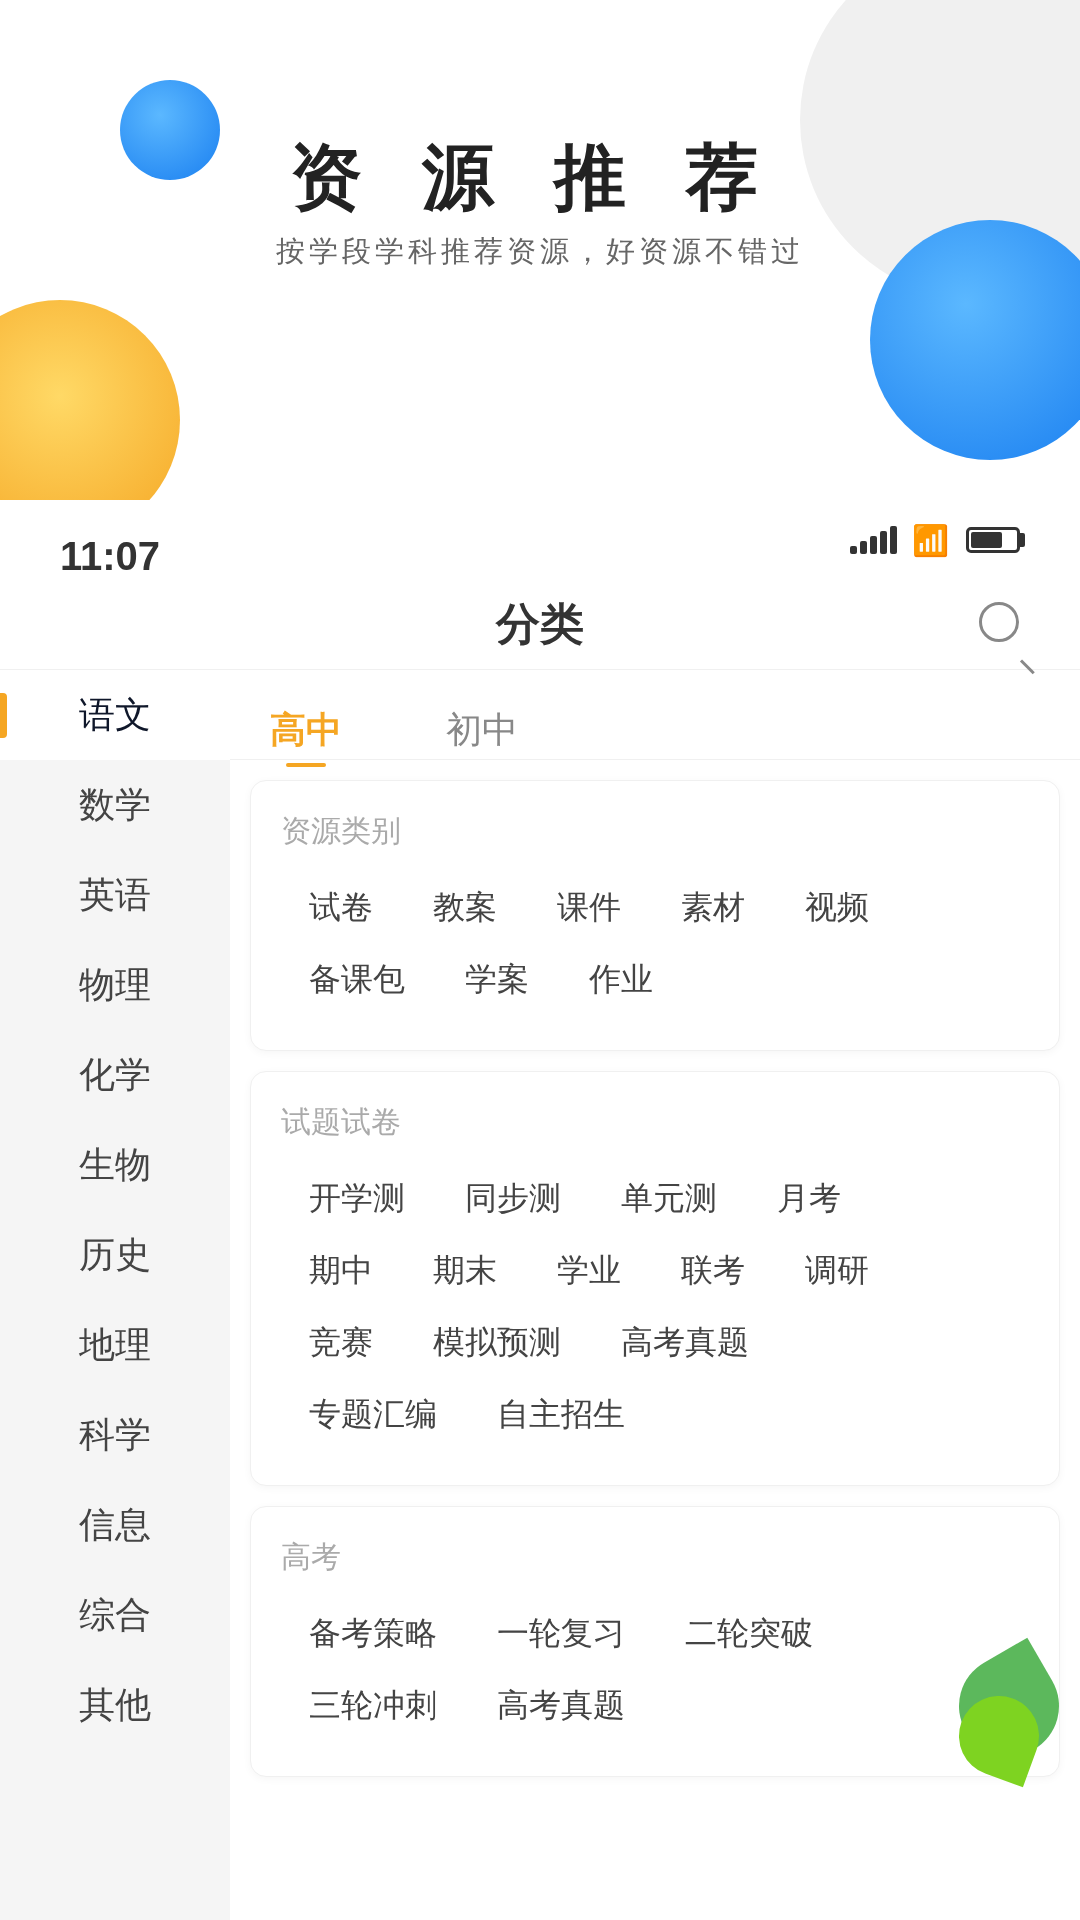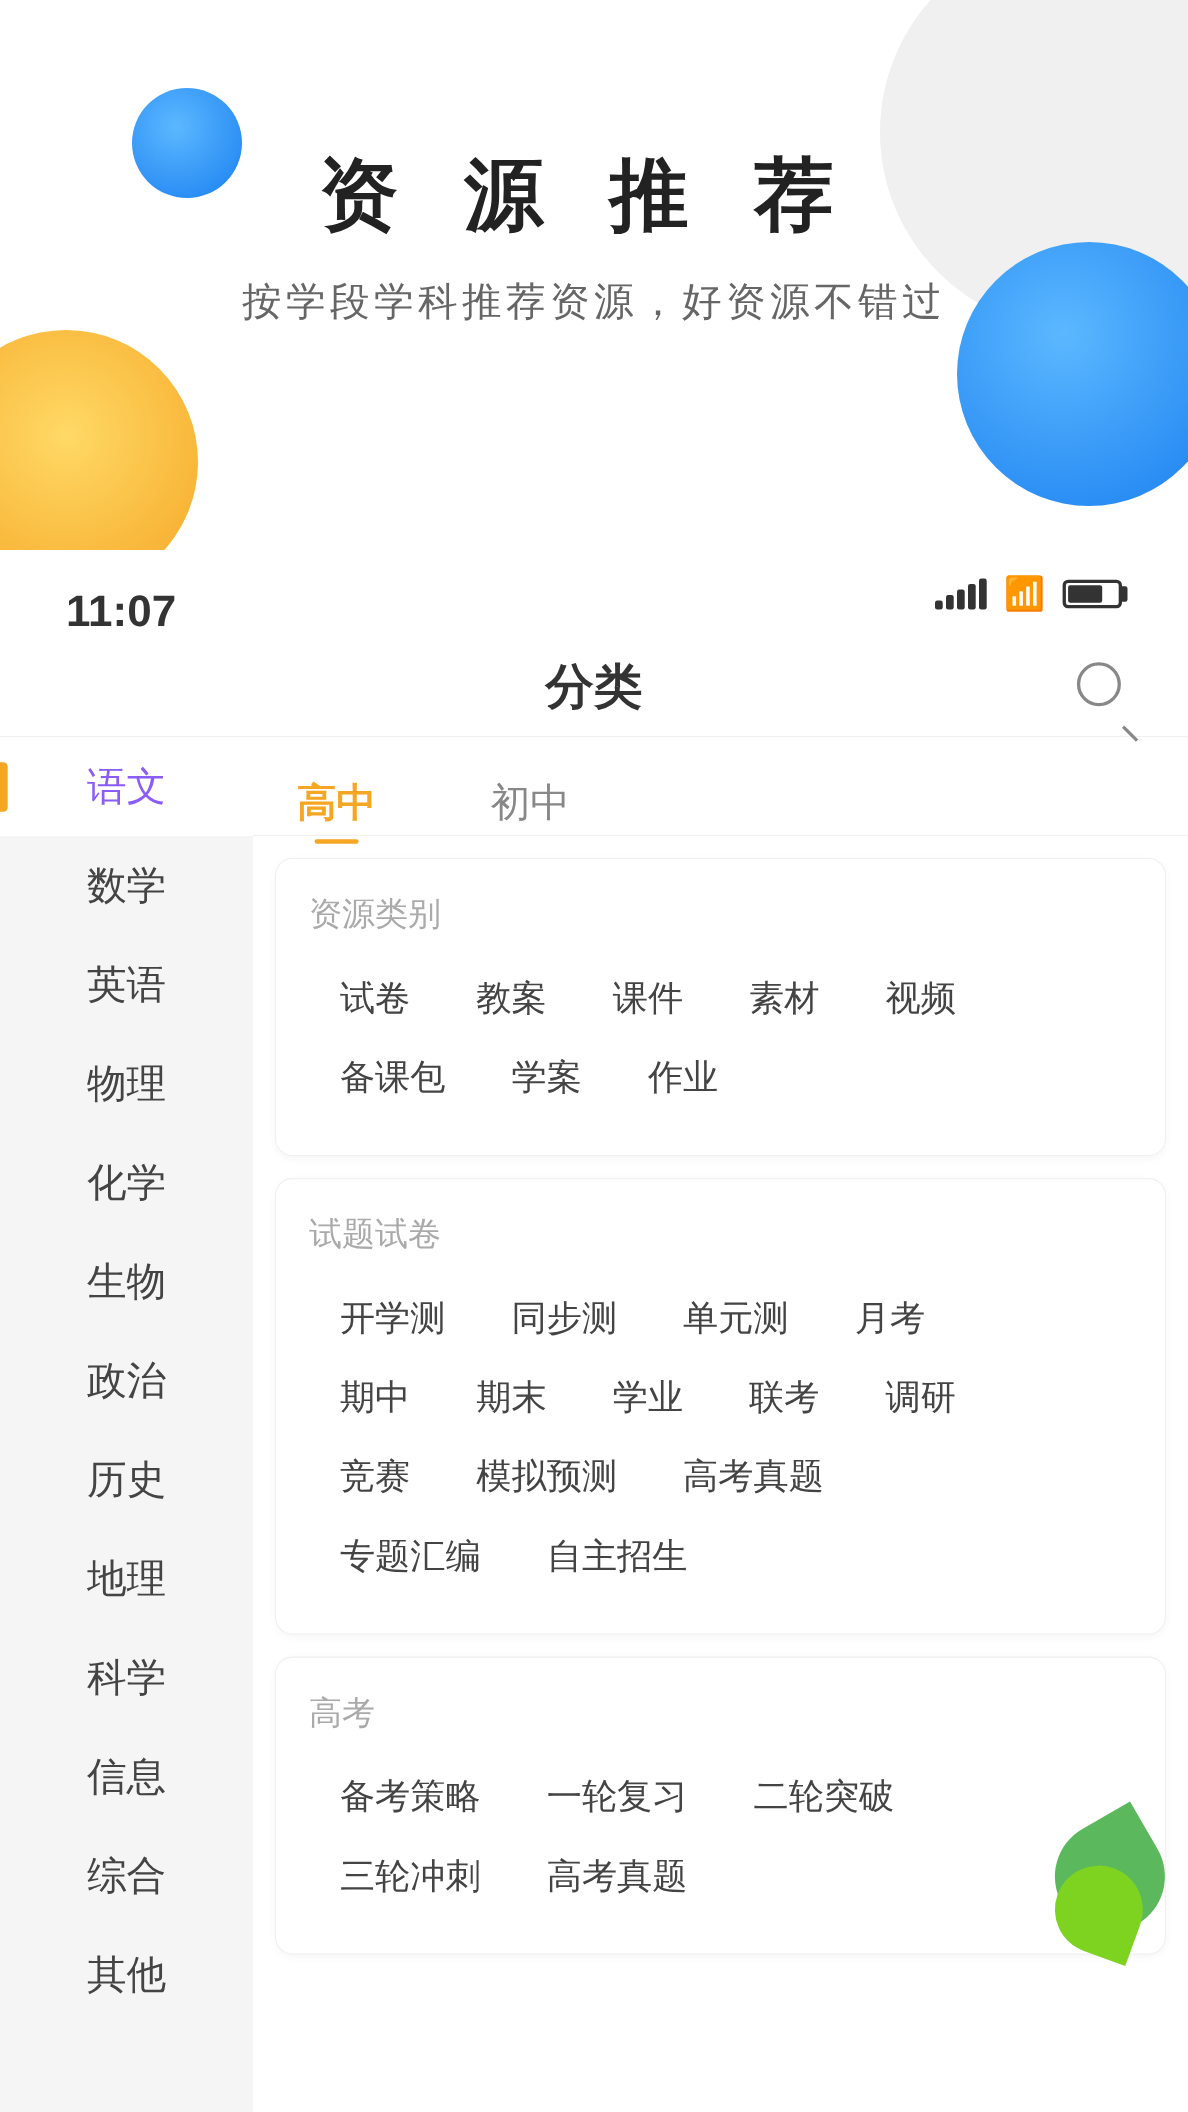--- a/index.html
+++ b/index.html
@@ -70,25 +70,25 @@
       right: 12px;
       text-align: center;
       font-size: 72px;
       font-weight: 700;
       color: #222;
       letter-spacing: 20px;
     }
 
     .hero-subtitle {
       position: absolute;
-      top: 250px;
+      top: 232px;
       left: 0;
       right: 0;
       text-align: center;
-      font-size: 36px;
+      font-size: 29px;
       color: #666;
       letter-spacing: 4px;
     }
 
     
     .app-container {
       width: 100%;
       background: #fff;
       min-height: 1420px;
       position: relative;
@@ -233,21 +233,21 @@
       align-items: center;
       justify-content: center;
       font-size: 36px;
       color: #444;
       cursor: pointer;
       position: relative;
     }
 
     .sidebar-item.active {
       background: #fff;
-      color: #8b5cf6;
+      color: #0f172a;
       font-weight: 500;
     }
 
     .sidebar-item.active::before {
       content: '';
       position: absolute;
       left: 0;
       top: 25%;
       height: 50%;
       width: 7px;
@@ -406,23 +406,20 @@
       <div class="sidebar-item">
         <span>物理</span>
       </div>
       <div class="sidebar-item">
         <span>化学</span>
       </div>
       <div class="sidebar-item">
         <span>生物</span>
       </div>
       <div class="sidebar-item">
-        <span>政治</span>
-      </div>
-      <div class="sidebar-item">
         <span>历史</span>
       </div>
       <div class="sidebar-item">
         <span>地理</span>
       </div>
       <div class="sidebar-item">
         <span>科学</span>
       </div>
       <div class="sidebar-item">
         <span>信息</span>

